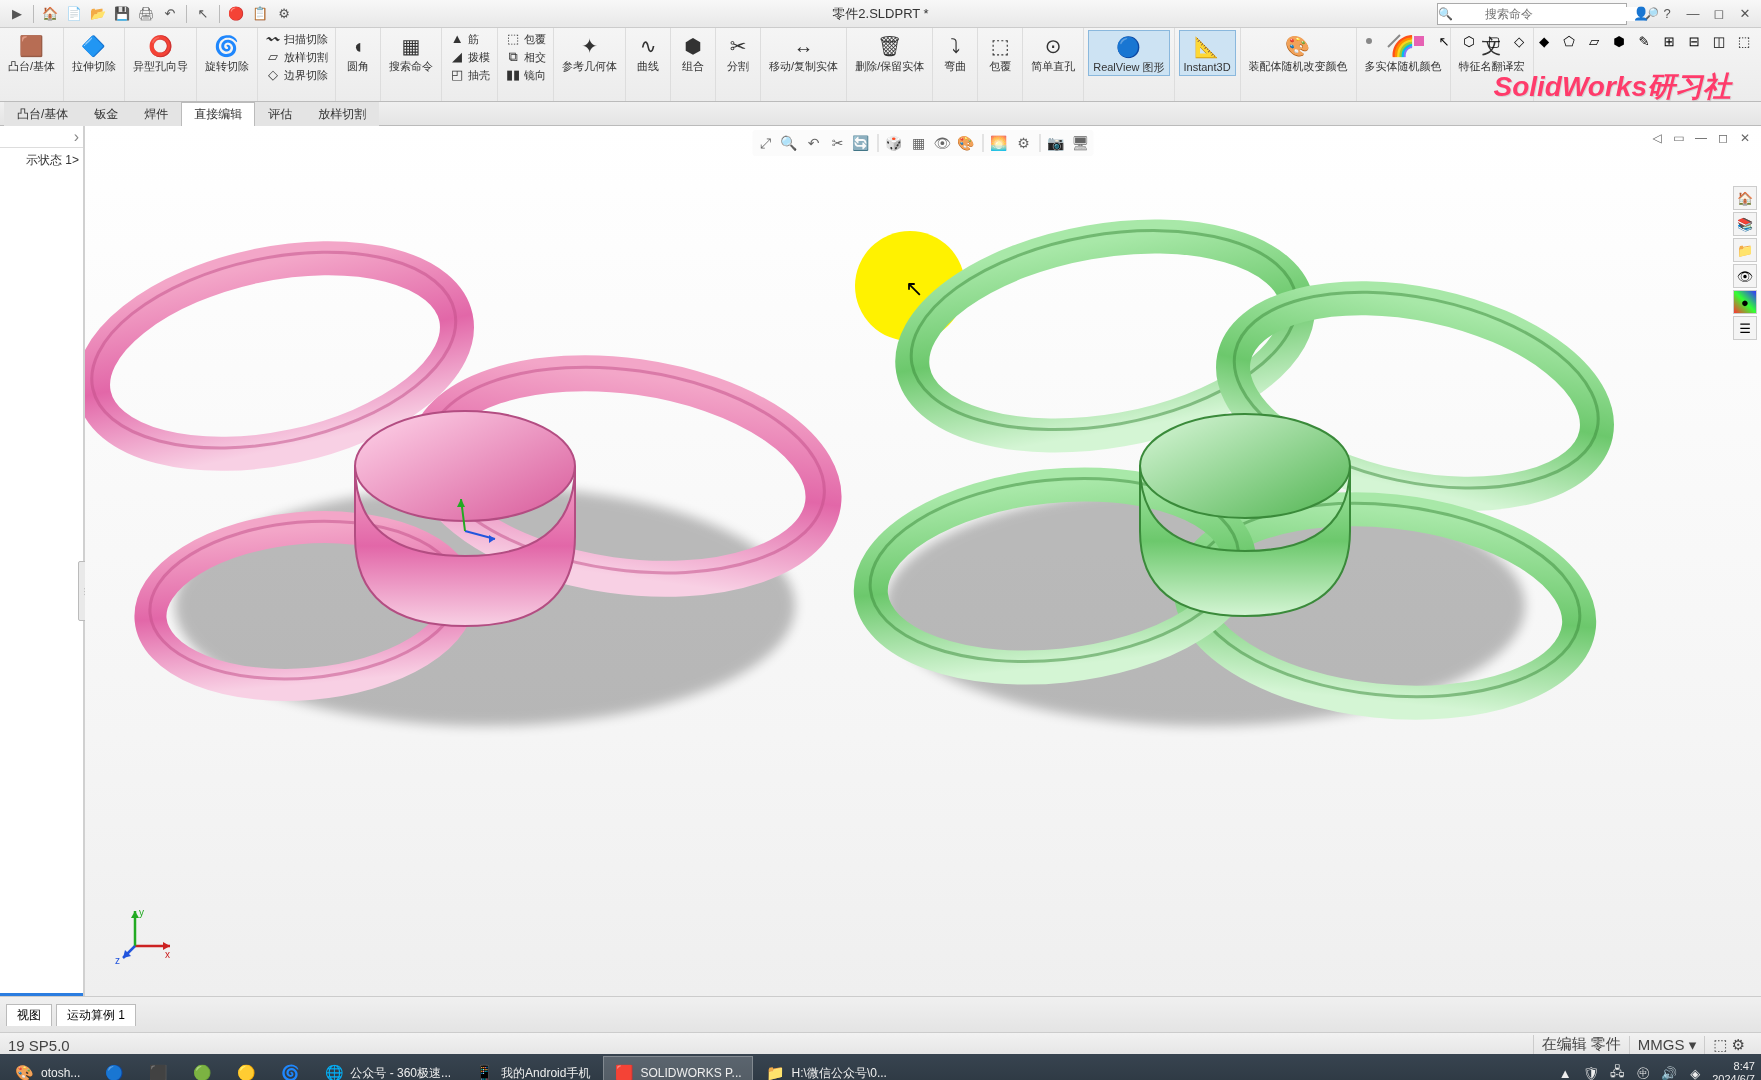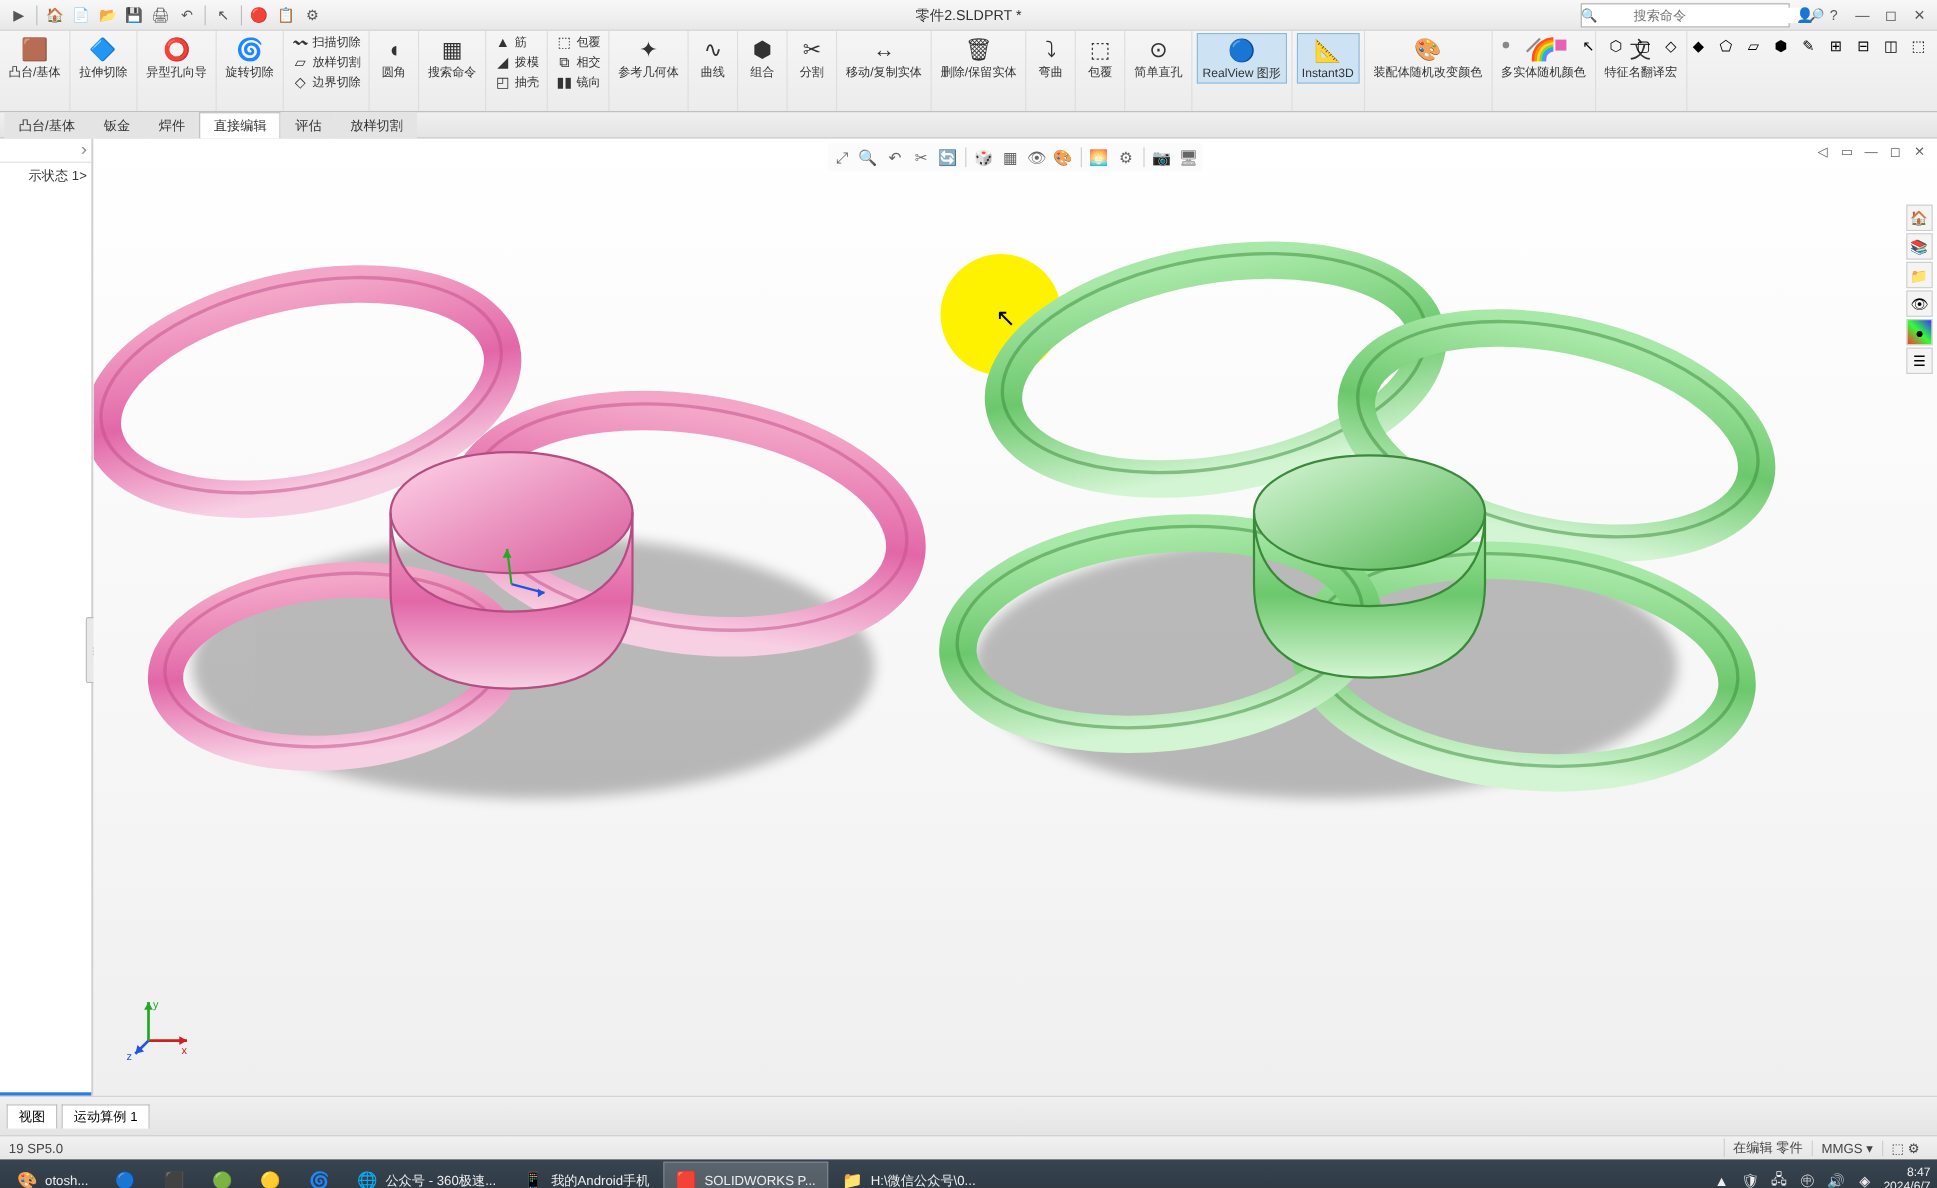--- a/index.html
+++ b/index.html
@@ -62,21 +62,21 @@
 
 
 .model-area { position: absolute; inset: 0; }
 .ring-shadow { filter: blur(6px); opacity: 0.25; }
 
 
 .bottom-tabs { height: 36px; background: linear-gradient(#f0f0f0,#e4e4e4); border-top: 1px solid #ccc; display: flex; align-items: center; padding-left: 6px; gap: 4px; }
 .btab { padding: 2px 10px; font-size: 12px; border: 1px solid #bbb; border-bottom: none; background: #fff; cursor: pointer; }
 
 
-.status-bar { height: 22px; background: linear-gradient(#f2f2f2,#e6e6e6); border-top: 1px solid #ccc; display: flex; align-items: center; font-size: 12px; color: #444; }
+.status-bar { height: 22px; background: linear-gradient(#f2f2f2,#e6e6e6); border-top: 1px solid #ccc; display: flex; align-items: flex-end; font-size: 15px; color: #444; }
 .status-left { padding-left: 8px; }
 .status-right { margin-left: auto; display: flex; align-items: center; padding-right: 8px; }
 .status-seg { padding: 0 8px; border-left: 1px solid #ccc; height: 100%; display:flex; align-items:center;}
 
 
 .taskbar { height: 38px; background: linear-gradient(#384450,#2b3640); display: flex; align-items: center; padding: 0 4px; gap: 2px; position: relative;}
 .tb-item { height: 34px; display: flex; align-items: center; gap: 6px; padding: 0 10px; color: #eee; font-size: 12px; cursor: pointer; border: 1px solid transparent; }
 .tb-item.active { background: rgba(255,255,255,0.18); border-color: rgba(255,255,255,0.25);}
 .tb-item .tic { width: 20px; height: 20px; display:flex;align-items:center;justify-content:center;font-size:15px;}
 .tb-right { position: absolute; right: 6px; display: flex; align-items: center; gap: 8px; color: #eee; font-size: 11px; }
@@ -307,20 +307,21 @@
     <button class="filter-btn">◆</button>
     <button class="filter-btn">⬠</button>
     <button class="filter-btn">▱</button>
     <button class="filter-btn">⬢</button>
     <button class="filter-btn">✎</button>
     <button class="filter-btn">⊞</button>
     <button class="filter-btn">⊟</button>
     <button class="filter-btn">◫</button>
     <button class="filter-btn">⬚</button>
   </div>
+  <div class="watermark">SolidWorks研习社</div>
 </div>
 
 <div class="tab-strip">
   <div class="tab">凸台/基体</div>
   <div class="tab">钣金</div>
   <div class="tab">焊件</div>
   <div class="tab active">直接编辑</div>
   <div class="tab">评估</div>
   <div class="tab">放样切割</div>
 </div>

